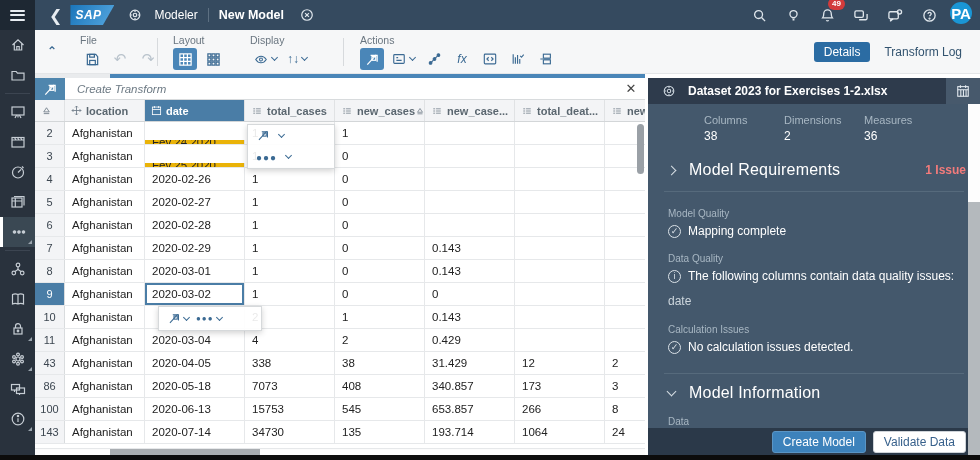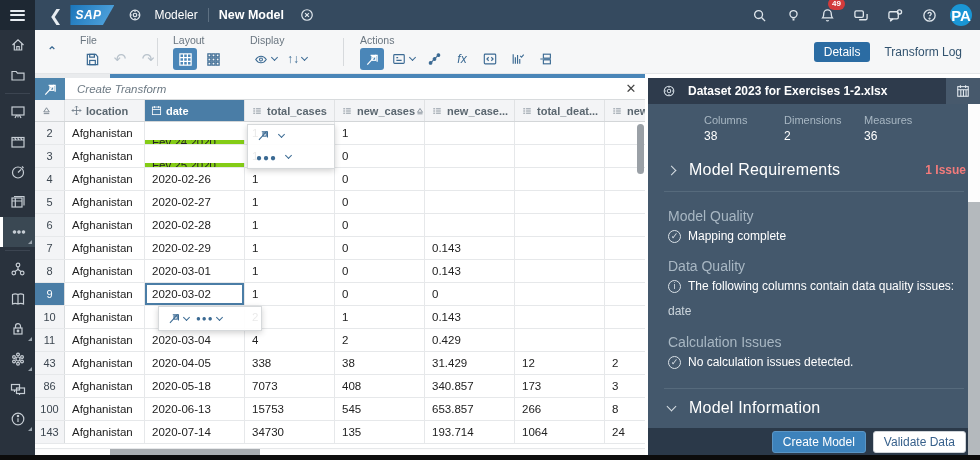--- a/index.html
+++ b/index.html
@@ -16,21 +16,21 @@
   .tb-ic { display:inline-flex; align-items:center; justify-content:center; width:26px; height:26px; cursor:pointer; }
   .tb-ic svg { stroke:#dfe6ec; fill:none; stroke-width:1.4; }
   #back-chev { color:#e8edf2; font-size:16px; margin:0 8px 0 14px; cursor:pointer; }
   #sap-logo { width:44px; height:20px; background:linear-gradient(120deg,#1a75ba,#55a7e0);
     clip-path:polygon(0 0,100% 0,74% 100%,0 100%); display:flex; align-items:center; padding-left:5px;
     color:#fff; font-weight:bold; font-style:italic; font-size:12px; letter-spacing:.5px; }
   .tb-text { color:#fff; font-size:12px; margin-left:6px; }
   .tb-title { color:#fff; font-size:12.5px; font-weight:bold; margin-left:10px; }
   .tb-divider { width:1px; height:14px; background:#5d7082; margin-left:10px; }
   #close-doc { margin-left:10px; }
-  #topbar-right { margin-left:auto; display:flex; align-items:center; gap:8px; padding-right:8px; }
+  #topbar-right { margin-left:auto; display:flex; align-items:flex-start; gap:8px; padding-right:8px; }
   #notif-wrap { position:relative; }
   #notif-badge { position:absolute; top:-4px; left:14px; background:#d campi; background:#d23b3b; color:#fff;
     font-size:8px; font-weight:bold; border-radius:7px; padding:1px 4px; line-height:1.2; }
   #avatar { width:22px; height:22px; border-radius:50%; background:#1a96d5; color:#fff; font-size:15px;
     font-weight:bold; display:flex; align-items:center; justify-content:center; cursor:pointer; }
 
   
   #sidebar { left:0; top:30px; width:35px; height:425px; background:#29323d; }
   .sb-item { position:relative; width:35px; height:30px; display:flex; align-items:center; justify-content:center; cursor:pointer; }
   .sb-item svg { stroke:#c6cdd4; fill:none; stroke-width:1.2; }
@@ -75,21 +75,21 @@
   .hcell { display:flex; align-items:center; padding-left:6px; font-size:11px; font-weight:bold; color:#5b6770;
     border-right:1px solid #e0e2e4; overflow:hidden; white-space:nowrap; cursor:pointer; }
   .hcell svg { stroke:#6b7884; fill:none; stroke-width:1.2; margin-right:4px; flex:none; }
   .hcell.selected { background:#4a7da6; color:#fff; }
   .hcell.selected svg { stroke:#fff; }
   .trow { display:flex; height:23px; border-bottom:1px solid #e6e8ea; background:#fff; }
   .cell { display:flex; align-items:center; padding-left:7px; font-size:11.5px; color:#222;
     border-right:1px solid #e6e8ea; overflow:hidden; white-space:nowrap; cursor:cell; }
   .cell.num { background:#f3f4f6; color:#3c penalty; color:#3c4650; justify-content:center; padding-left:0;
     border-right:1px solid #d9dcde; font-size:11px; }
-  .cell.issue { background:#84cc16;margin-top:18px; }
+  .cell.issue { background:#eab308;margin-top:18px; }
   .cell.sel-num { background:#4a7da6; color:#fff; }
   .cell.sel-cell { box-shadow:inset 0 0 0 2px #4a7da6; }
   .w-num{width:30px;flex:none}.w-location{width:80px;flex:none}.w-date{width:100px;flex:none}
   .w-total_cases,.w-new_cases,.w-new_cases_smoothed,.w-total_deaths{width:90px;flex:none}
   .w-new_deaths{width:40px;flex:none;border-right:none}
   .sort-mark { margin-left:auto; margin-right:6px; }
   #grid-bottom-partial { left:35px; top:444px; width:610px; height:5px; border-bottom:1px solid #e6e8ea; background:#fff; }
 
   
   #grid-vscroll { left:637px; top:124px; width:7px; height:320px; }
@@ -115,21 +115,21 @@
   .stat { width:80px; }
   .stat .sl { color:#a8b7c3; font-size:11px; }
   .stat .sv { color:#fff; font-size:12px; margin-top:3px; }
   .sec-head { display:flex; align-items:center; padding:6px 14px 8px 20px; cursor:pointer; }
   .sec-chev { width:7px; height:7px; border-right:1.6px solid #d7dee4; border-bottom:1.6px solid #d7dee4; margin-right:14px; }
   .sec-chev.right { transform:rotate(-45deg); }
   .sec-chev.down { transform:rotate(45deg); margin-top:-4px; }
   .sec-title { color:#fff; font-size:16px; font-weight:400; letter-spacing:.2px; }
   .sec-badge { margin-left:auto; color:#f37b7b; font-size:12px; font-weight:bold; }
   .p-div { height:1px; background:#566a7c; margin:4px 16px 10px 16px; }
-  .p-label { color:#a8b7c3; font-size:14px; padding:6px 20px 2px 20px; }
+  .p-label { color:#a8b7c3; font-size:10px; padding:6px 20px 2px 20px; }
   .p-status { display:flex; align-items:center; gap:7px; color:#fff; font-size:12px; padding:3px 20px; }
   .circ { flex:none; width:13px; height:13px; border:1.2px solid #dbe2e8; border-radius:50%; display:flex;
     align-items:center; justify-content:center; color:#dbe2e8; font-size:9px; line-height:1; }
   .p-plain { color:#cdd6dd; font-size:12px; padding:8px 20px 2px 20px; }
   #panel-footer { position:absolute; left:0; bottom:0; width:332px; height:27px; background:#2b3949;
     display:flex; align-items:center; justify-content:flex-end; gap:7px; padding-right:14px; }
   .pf-btn { font-size:12px; padding:3px 10px; border-radius:3px; cursor:pointer; }
   #create-model-btn { background:#3d82bb; border:1px solid #5a95c5; color:#fff; }
   #validate-data-btn { background:#fff; border:1px solid #cfd4d9; color:#38618c; }
   #panel-vscroll-thumb { left:968px; top:104px; width:12px; height:98px; background:#fdfdfd; }

